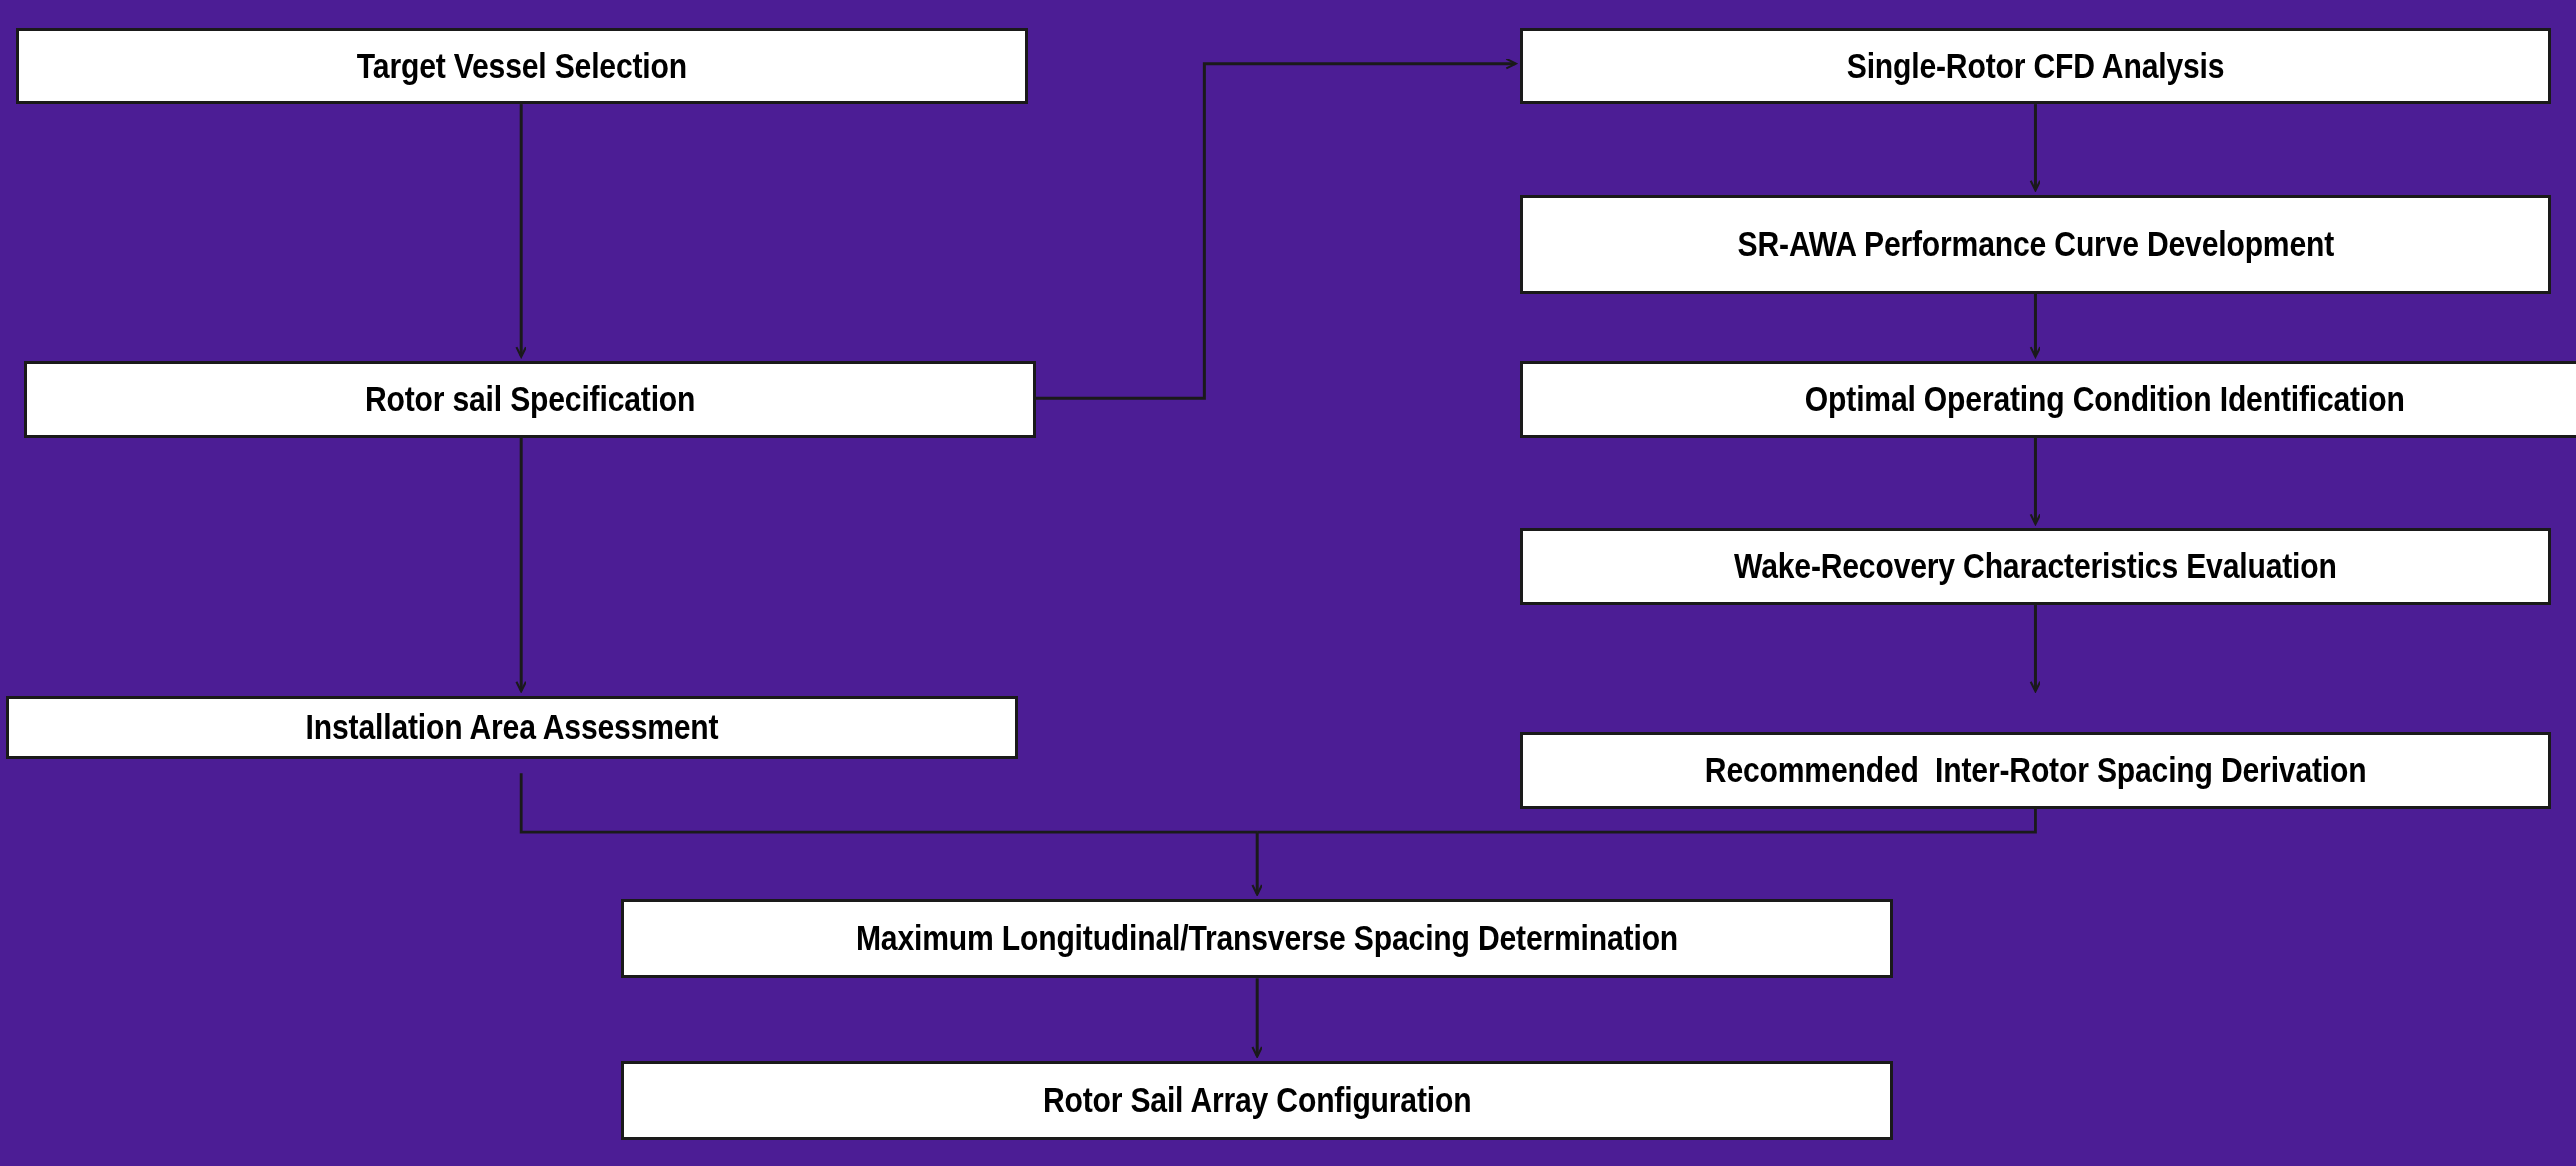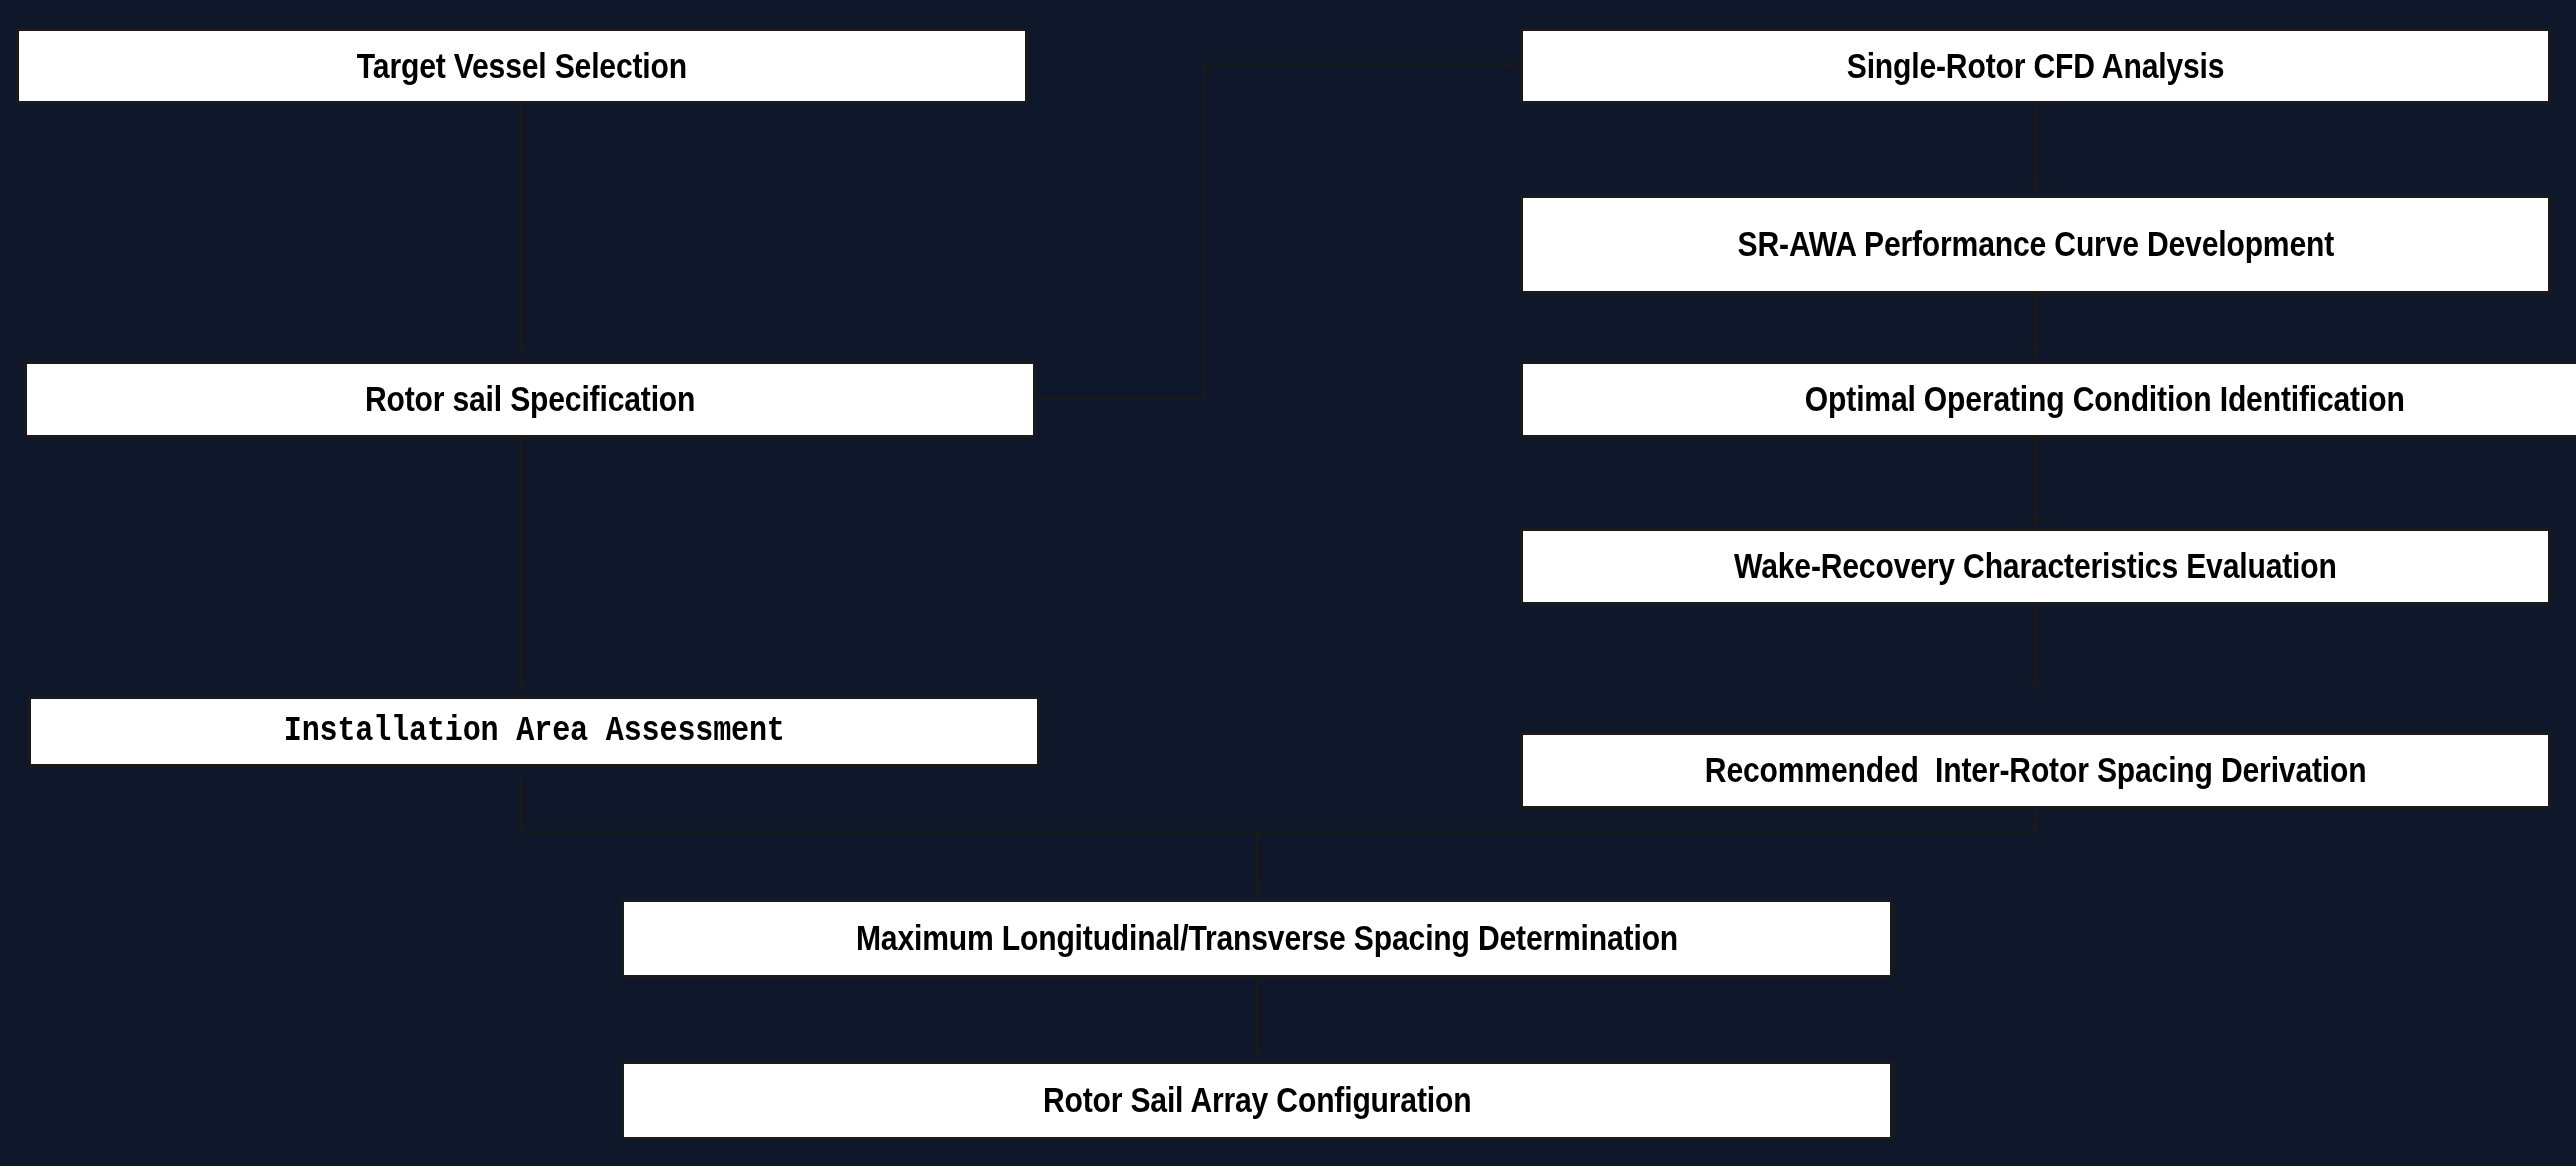--- a/index.html
+++ b/index.html
@@ -4,21 +4,21 @@
 <style>
   html, body {
     margin: 0;
     padding: 0;
     background: #ffffff;
   }
   #canvas {
     position: relative;
     width: 2576px;
     height: 1167px;
-    background: #0f172a;
+    background: #4c1d95;
     font-family: "Liberation Sans", "DejaVu Sans", sans-serif;
     overflow: hidden;
   }
   .node {
     position: absolute;
     box-sizing: border-box;
     border: 3.5px solid #1a1a1a;
     background: #ffffff;
     display: flex;
     align-items: center;
@@ -79,21 +79,21 @@
   </svg>
 
   <div class="node" style="left:16px; top:28px; width:1012px; height:76px;">
     <span class="label">Target Vessel Selection</span>
   </div>
 
   <div class="node" style="left:24px; top:361px; width:1012px; height:77px;">
     <span class="label">Rotor sail Specification</span>
   </div>
 
-  <div class="node" style="left:28px; top:696px; width:1012px; height:71px;font-family:Liberation Mono, monospace;">
+  <div class="node" style="left:6px; top:696px; width:1012px; height:63px;">
     <span class="label">Installation Area Assessment</span>
   </div>
 
   <div class="node" style="left:1520px; top:28px; width:1031px; height:76px;">
     <span class="label">Single-Rotor CFD Analysis</span>
   </div>
 
   <div class="node" style="left:1520px; top:195px; width:1031px; height:99px;">
     <span class="label">SR-AWA Performance Curve Development</span>
   </div>

